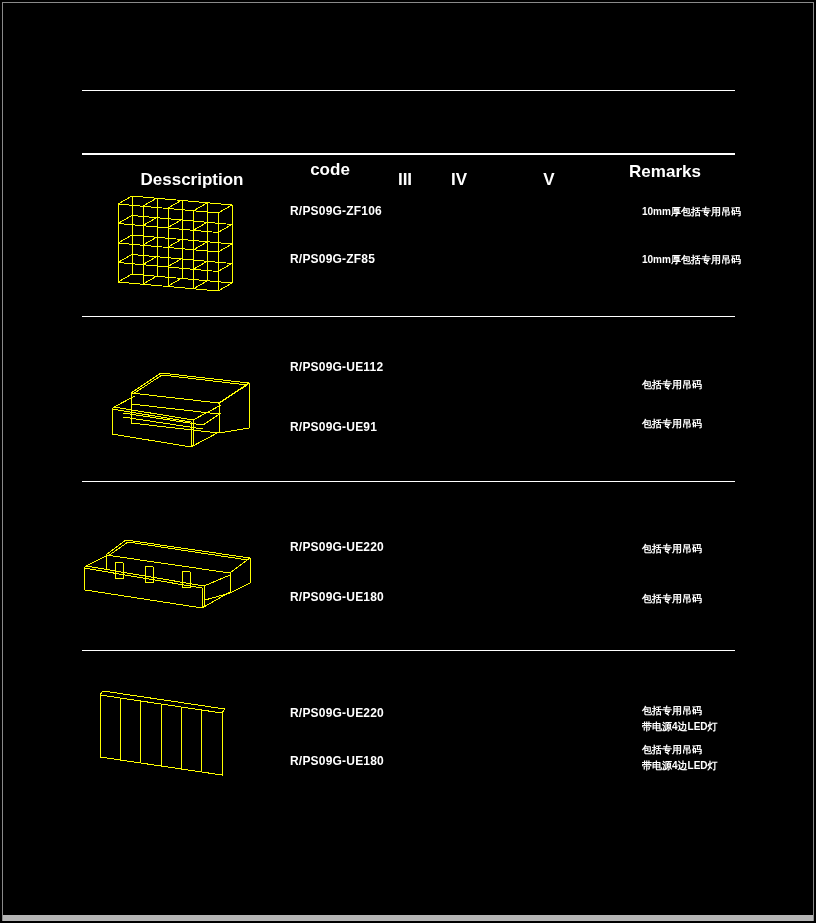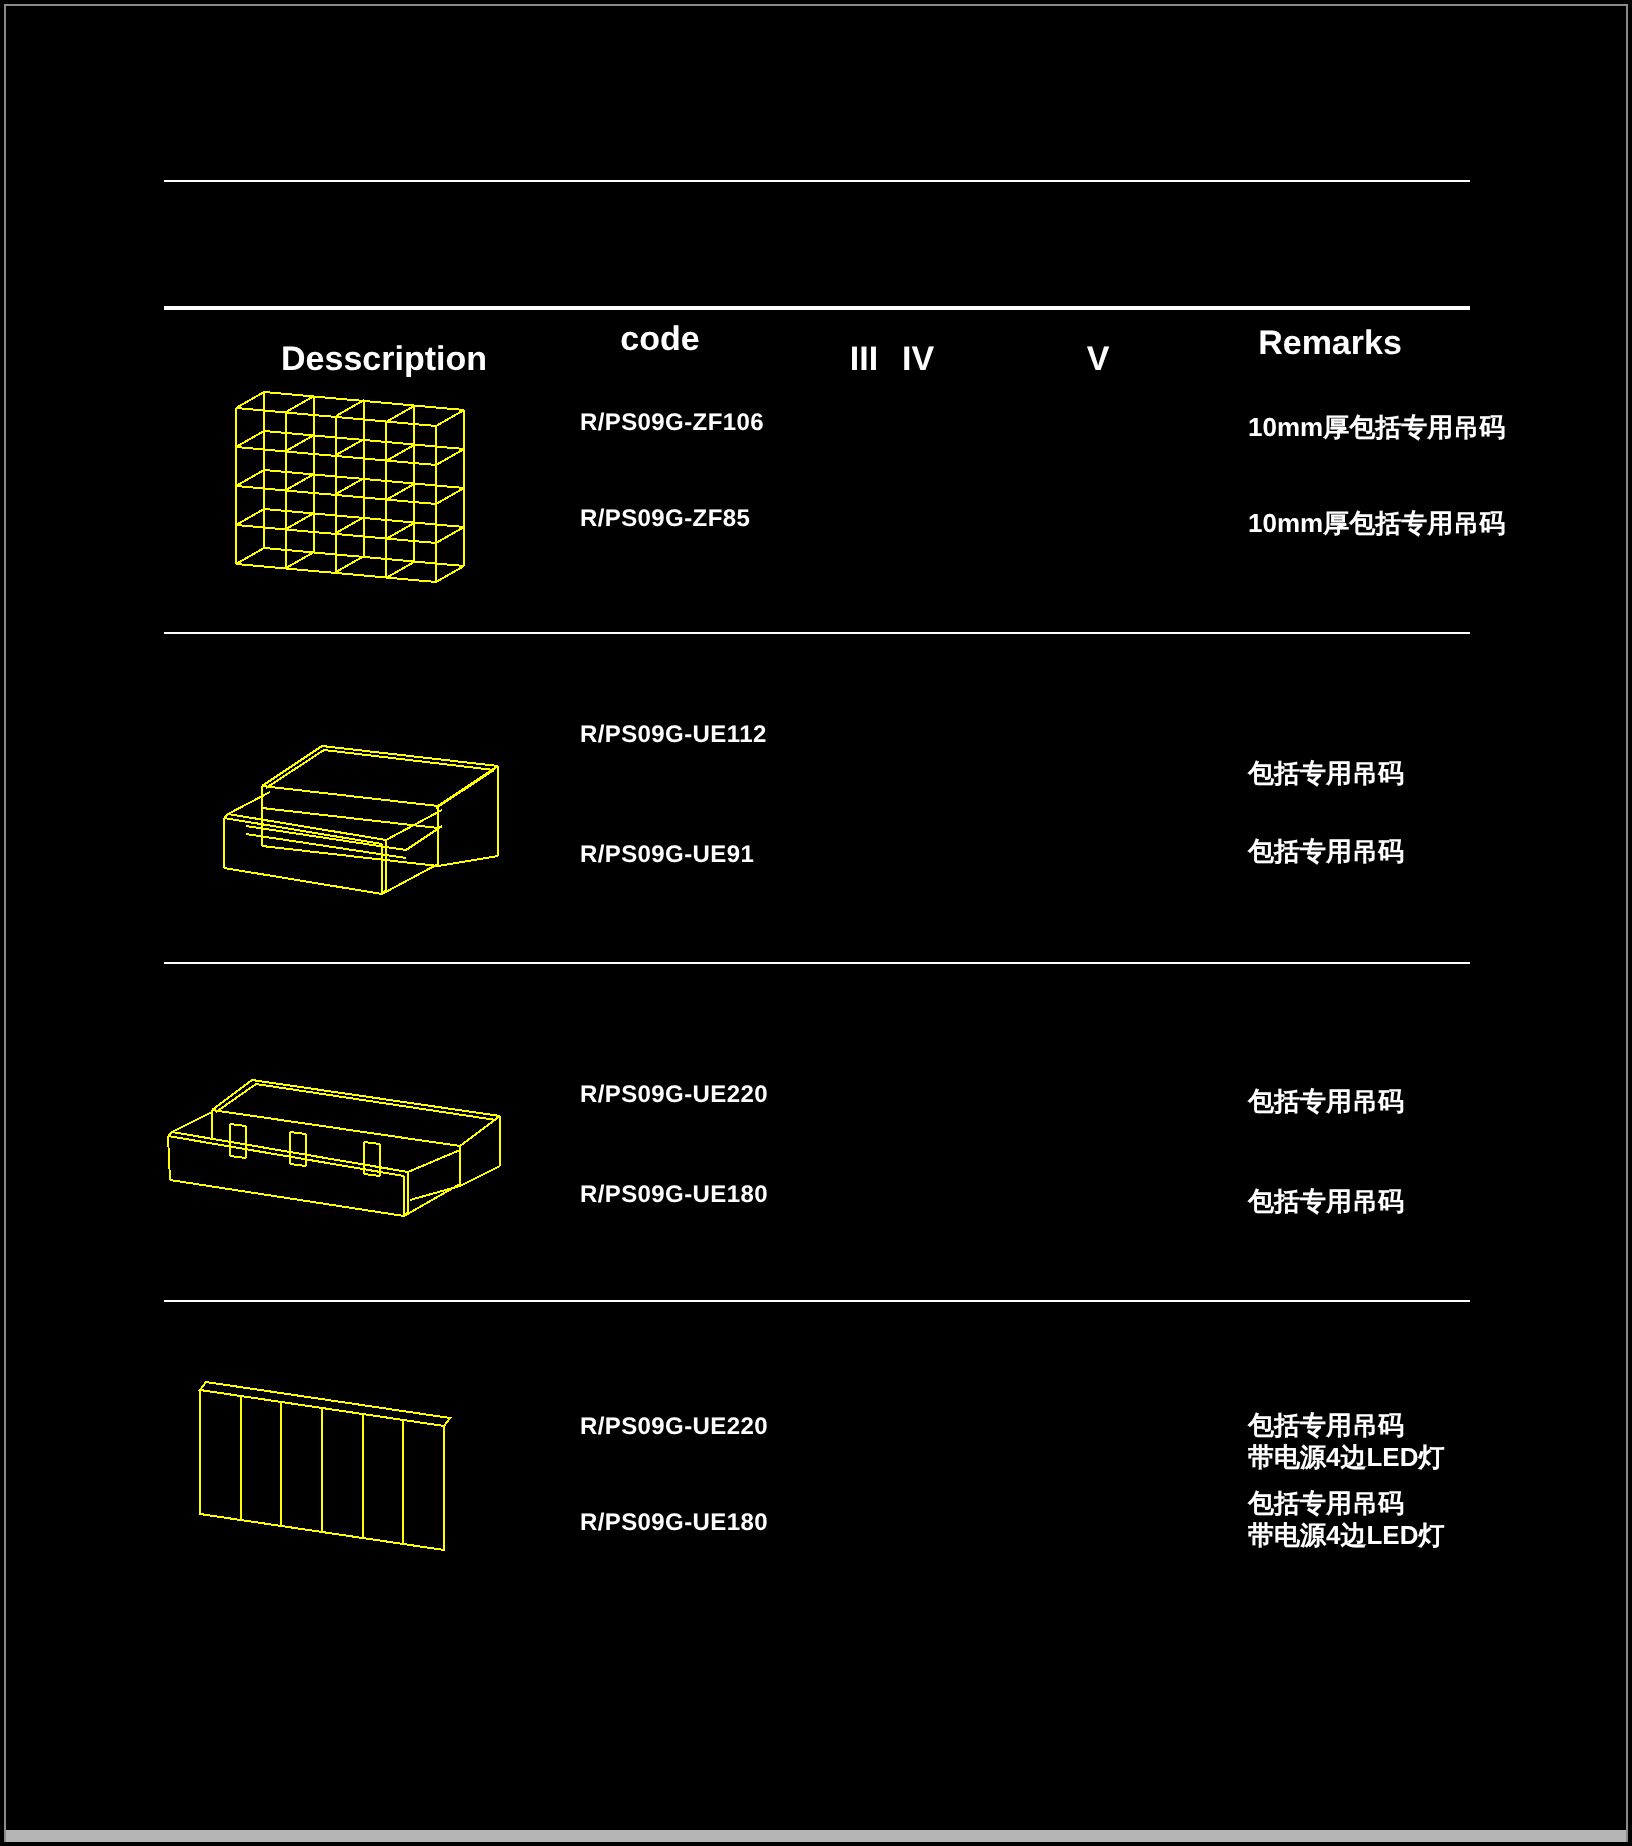--- a/index.html
+++ b/index.html
@@ -5,41 +5,41 @@
   html,body{margin:0;padding:0;background:#000;}
   .canvas{position:relative;width:816px;height:923px;background:#000;overflow:hidden;
           font-family:"Liberation Sans", sans-serif;}
   .frame{position:absolute;inset:2px;border:1px solid #8a8a8a;pointer-events:none;}
   .bottomstrip{position:absolute;left:3px;right:3px;bottom:2px;height:6px;background:#b5b5b5;}
   .rule{position:absolute;left:82px;width:653px;height:1px;background:#ffffff;}
   .rule.thick{height:2px;}
   .t{position:absolute;color:#ffffff;font-weight:bold;white-space:nowrap;}
   .hdr{font-size:17px;transform:translateX(-50%);margin-top:36px;}
   .code{left:290px;font-size:12px;letter-spacing:.2px;}
-  .remark{left:624px;font-size:13px;}
+  .remark{left:642px;font-size:10px;}
   svg.draw{position:absolute;}
   svg.draw line, svg.draw polygon, svg.draw path{stroke:#ffff00;stroke-width:1;fill:none;shape-rendering:crispEdges;}
 </style>
 </head>
 <body>
 
 <div class="canvas">
 
   <div class="frame"></div>
   <div class="bottomstrip"></div>
 
   <div class="rule" style="top:90px"></div>
   <div class="rule thick" style="top:153px"></div>
   <div class="rule" style="top:316px"></div>
   <div class="rule" style="top:481px"></div>
   <div class="rule" style="top:650px"></div>
 
   <div class="t hdr" style="left:192px;top:134px">Desscription</div>
   <div class="t hdr" style="left:330px;top:124px">code</div>
-  <div class="t hdr" style="left:432px;top:134px">III</div>
+  <div class="t hdr" style="left:405px;top:134px">III</div>
   <div class="t hdr" style="left:459px;top:134px">IV</div>
   <div class="t hdr" style="left:549px;top:134px">V</div>
   <div class="t hdr" style="left:665px;top:126px">Remarks</div>
 
   <svg class="draw" style="left:100px;top:180px" width="160" height="120" viewBox="0 0 160 120">
 
     <line x1="18" y1="24" x2="18" y2="102"></line>
       <line x1="43" y1="26" x2="43" y2="104"></line>
     <line x1="68" y1="28" x2="68" y2="106"></line>
       <line x1="93" y1="31" x2="93" y2="109"></line>

